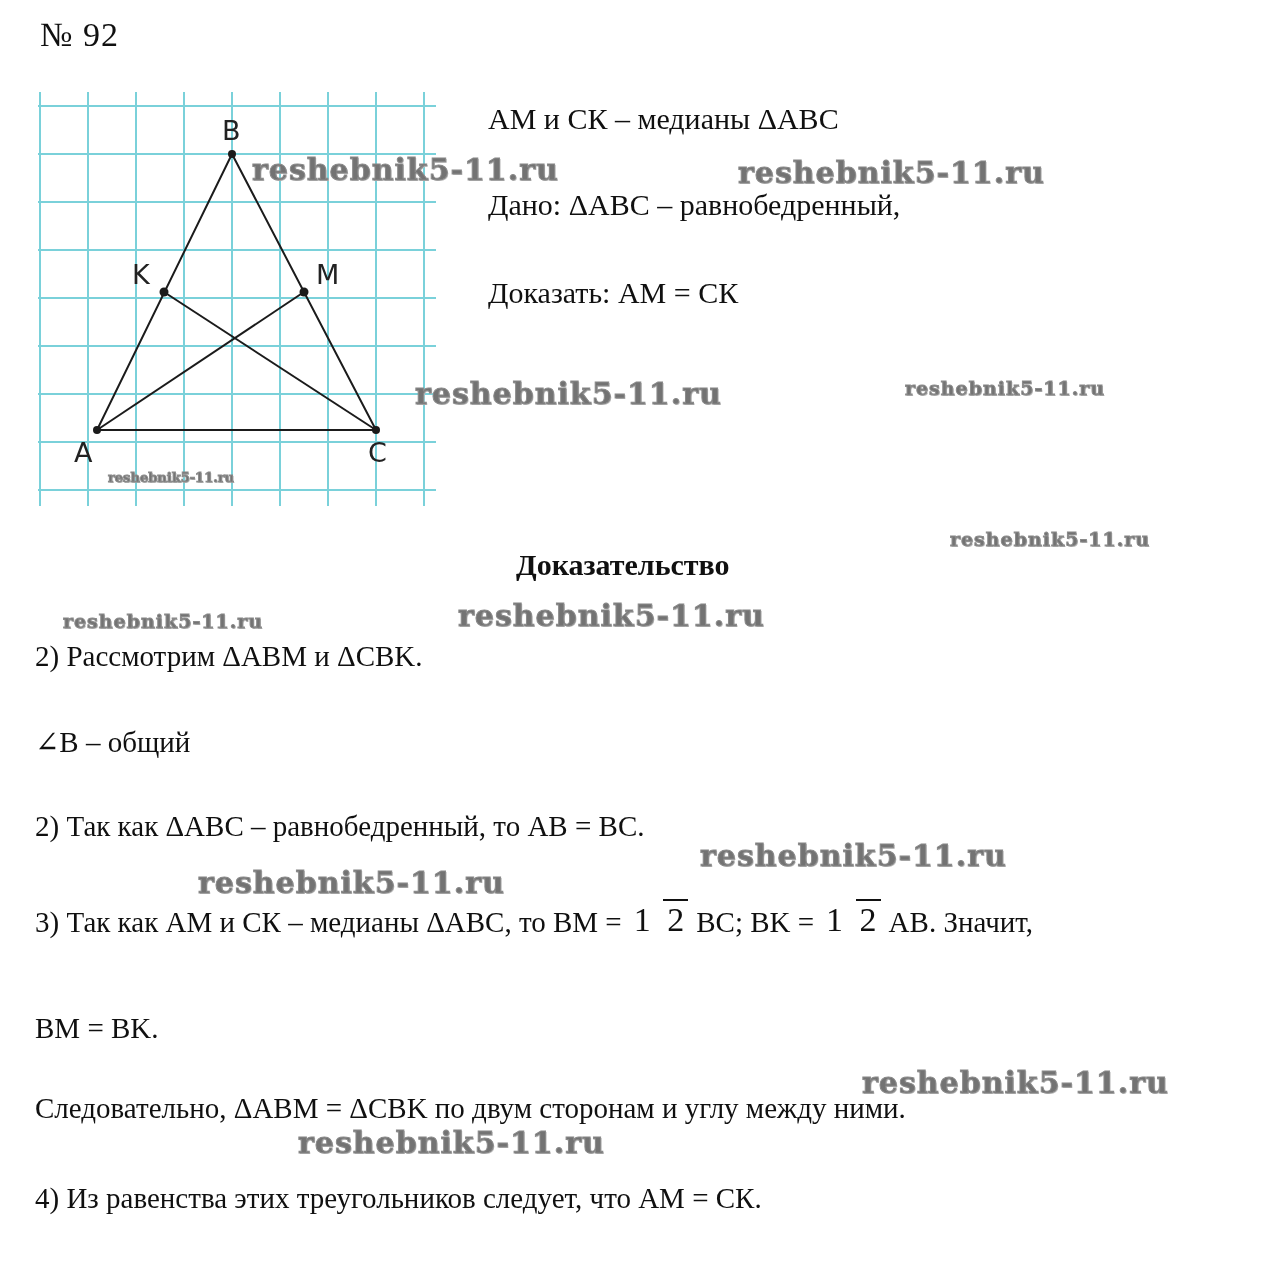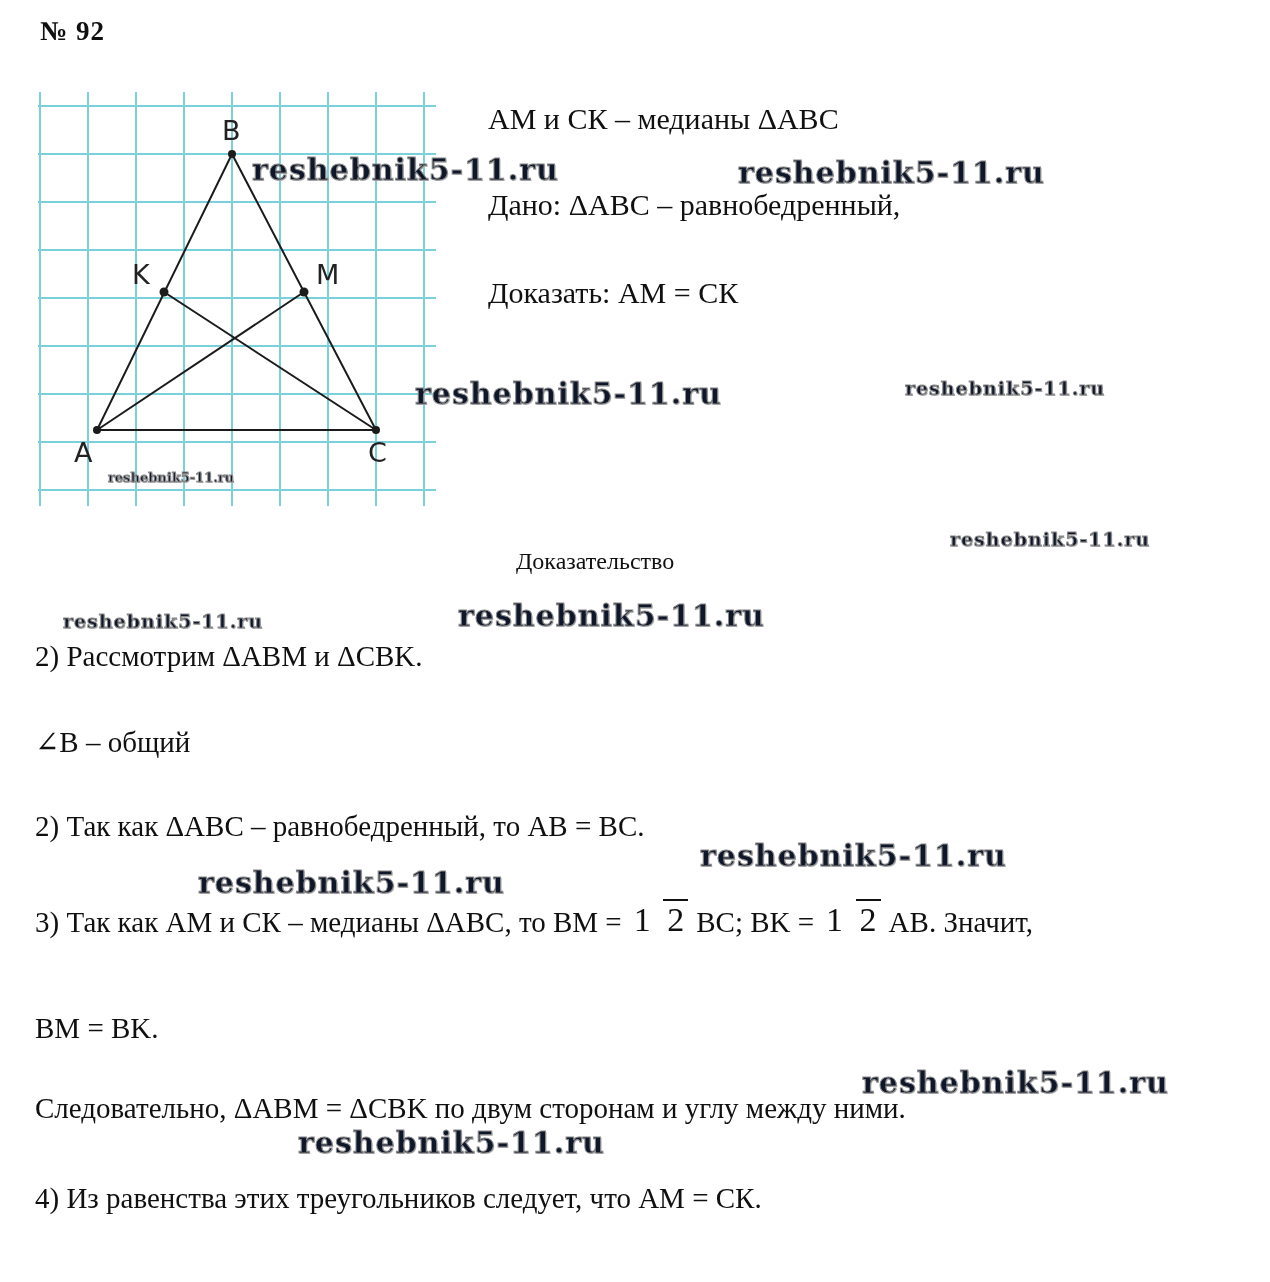--- a/index.html
+++ b/index.html
@@ -7,37 +7,37 @@
   body {
     position:relative;
     width:1270px; height:1282px;
     overflow:hidden;
     font-family:"Liberation Serif","DejaVu Serif",serif;
     color:#101010;
   }
 
   .problem-number {
     position:absolute; left:40px; top:16px;
-    font-size:27px; font-weight:700; letter-spacing:1px;
+    font-size:34px; font-weight:400; letter-spacing:1px;
   }
 
   
   .diagram { position:absolute; left:38px; top:92px; }
   .diagram text {
     font-family:"DejaVu Sans","Liberation Sans",sans-serif;
     font-size:27px; fill:#222;
   }
 
   
   .given { position:absolute; left:488px; top:102px; font-size:30px; }
   .given .g-line { margin-bottom:54px; white-space:nowrap; }
   .given .g-line2 { margin-bottom:52px; }
 
   
-  .proof-title { position:absolute; left:516px; top:548px; font-size:24px; }
+  .proof-title { position:absolute; left:516px; top:548px; font-size:30px;font-weight:bold; }
   .ptext { position:absolute; left:35px; font-size:29px; white-space:nowrap; }
   .p-step1 { top:640px; }
   .p-angle { top:725px; }
   .p-step2 { top:810px; }
   .p-step3 { top:900px; display:flex; align-items:flex-end; }
   .p-step3b { top:1012px; }
   .p-concl { top:1092px; }
   .p-step4 { top:1182px; }
 
   .frac {
@@ -46,21 +46,21 @@
     margin:0 8px;
   }
   .frac .den { border-top:2px solid #111; padding:0 4px; }
   .frac .num { padding:0 4px; }
 
   
   .wm {
     position:absolute; white-space:nowrap;
     font-family:"DejaVu Serif","Liberation Serif",serif;
     font-weight:700; letter-spacing:1px;
-    color:#0f172a;
+    color:#737373;
     -webkit-text-stroke:1px #8a8a8a;
     text-shadow:1px 1px 0 #bdbdbd;
   }
   .wm-lg { font-size:30px; }
   .wm-md { font-size:19px; }
   .wm-sm { font-size:13px; letter-spacing:0; }
 </style>
 </head>
 <body>
 

